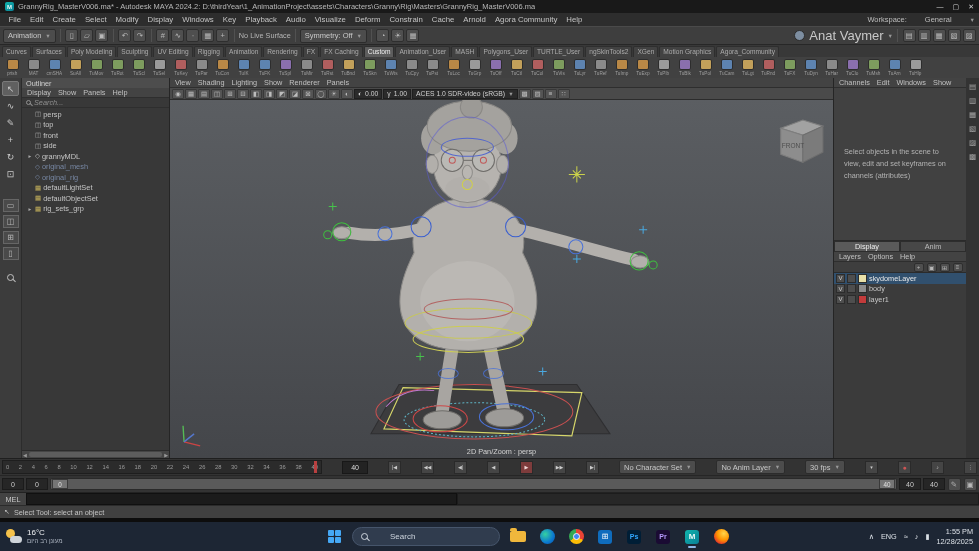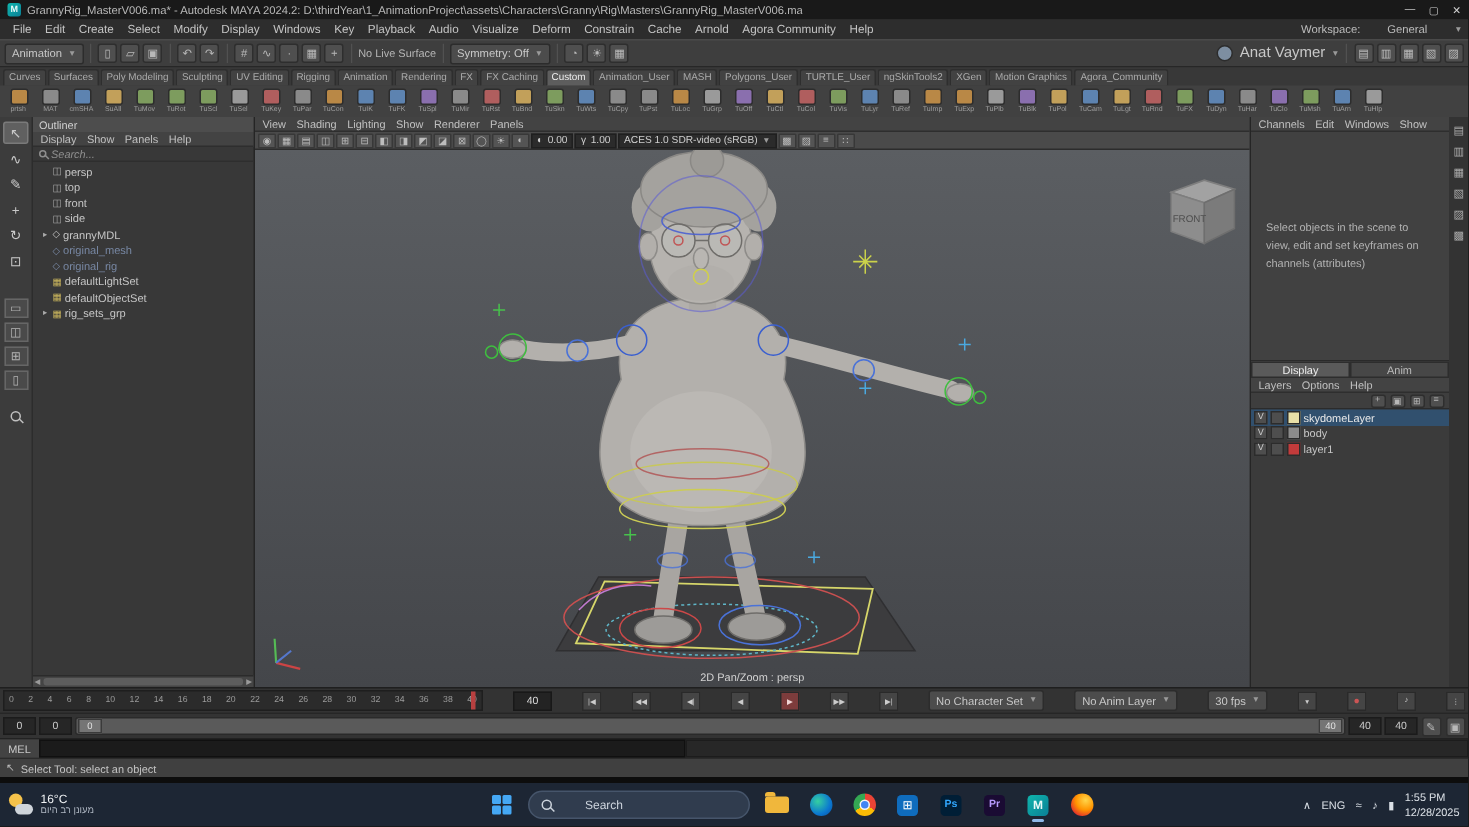--- a/index.html
+++ b/index.html
@@ -142,21 +142,21 @@
   .i-folder::before{content:"";position:absolute;top:-3px;left:0;width:7px;height:3px;background:#f0b73c;border-radius:2px 2px 0 0}
   .i-edge{width:15px;height:15px;border-radius:50%;background:radial-gradient(circle at 35% 35%,#35d0a0,#0b78d0 60%,#0a4f9e)}
   .i-chrome{width:15px;height:15px;border-radius:50%;background:conic-gradient(#ea4335 0 33%,#fbbc05 33% 66%,#34a853 66% 100%);position:relative}
   .i-chrome::after{content:"";position:absolute;inset:4px;border-radius:50%;background:#4285f4;border:1.5px solid #f5f5f5}
   .i-store{width:14px;height:14px;border-radius:3px;background:#0f6cbd;color:#fff;font-size:8px;display:flex;align-items:center;justify-content:center}
   .i-ps{width:14px;height:14px;border-radius:3px;background:#001e36;color:#31a8ff;font-size:7px;font-weight:bold;display:flex;align-items:center;justify-content:center}
   .i-pr{width:14px;height:14px;border-radius:3px;background:#1a0b33;color:#b79aff;font-size:7px;font-weight:bold;display:flex;align-items:center;justify-content:center}
   .i-maya{width:14px;height:14px;border-radius:3px;background:linear-gradient(135deg,#0fb5ad,#0a7f96);color:#eafaf8;font-size:8px;font-weight:bold;display:flex;align-items:center;justify-content:center}
   .i-firefox{width:15px;height:15px;border-radius:50%;background:radial-gradient(circle at 65% 30%,#ffd54a,#ff9500 45%,#e3342a 78%,#b5179e)}
   .tray{position:absolute;right:6px;display:flex;align-items:center;gap:7px;font-size:7.3px;color:#dbe0e6}
-  .clock{text-align:left;line-height:1.25;font-size:7.3px}
+  .clock{text-align:right;line-height:1.25;font-size:7.3px}
 </style>
 </head>
 <body>
 
 <div id="root">
 
   <div class="titlebar">
     <span class="applogo">M</span>
     <span class="title-text">GrannyRig_MasterV006.ma* - Autodesk MAYA 2024.2: D:\thirdYear\1_AnimationProject\assets\Characters\Granny\Rig\Masters\GrannyRig_MasterV006.ma</span>
     <span class="win-btns">
@@ -215,21 +215,21 @@
     <span class="dropdown">
       <span>Symmetry: Off</span>
       <span class="caret">▼</span>
     </span>
     <span class="sep"></span>
     <span class="ic">◔</span>
       <span class="ic">☀</span>
       <span class="ic">▦</span>
     <span class="spacer"></span>
     <span class="avatar"></span>
-    <span style="font-size:10px;margin:0 3px">Anat Vaymer</span>
+    <span style="font-size:13px;margin:0 3px">Anat Vaymer</span>
     <span class="caret">▼</span>
     <span class="sep"></span>
     <span class="ic">▤</span>
       <span class="ic">▥</span>
       <span class="ic">▦</span>
       <span class="ic">▧</span>
       <span class="ic">▨</span>
   </div>
 
   <div class="shelftabs">

